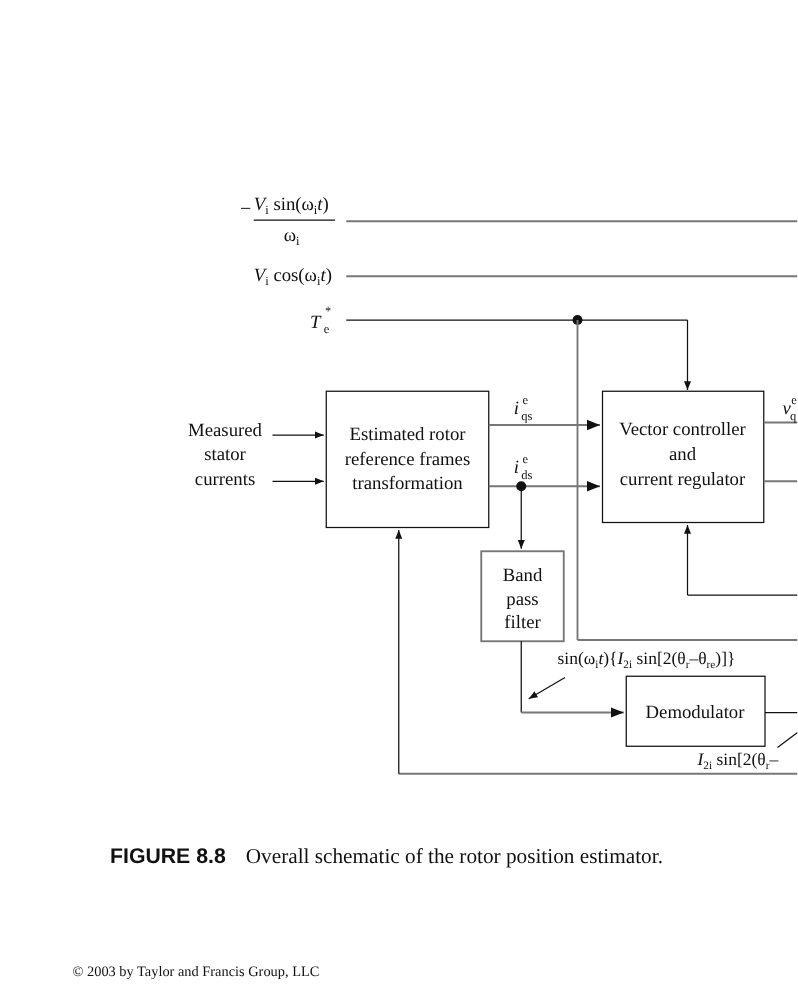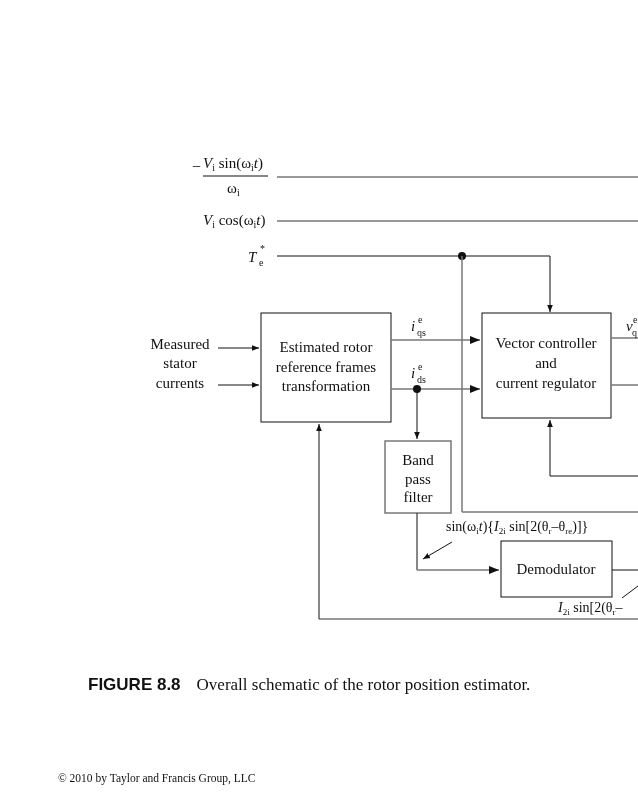--- a/index.html
+++ b/index.html
@@ -124,13 +124,13 @@
   </text>
 
   <line x1="638" y1="619" x2="319" y2="619" stroke="#777" stroke-width="1.5"></line>
   <line x1="319" y1="619" x2="319" y2="424" stroke="#111" stroke-width="1" marker-end="url(#arr)"></line>
 </svg>
 
 <div class="caption">
   <span class="fig">FIGURE 8.8</span><span>Overall schematic of the rotor position estimator.</span>
 </div>
 
-<div class="copyright">© 2010 by Taylor and Francis Group, LLC</div>
+<div class="copyright">© 2003 by Taylor and Francis Group, LLC</div>
 
 </body></html>

